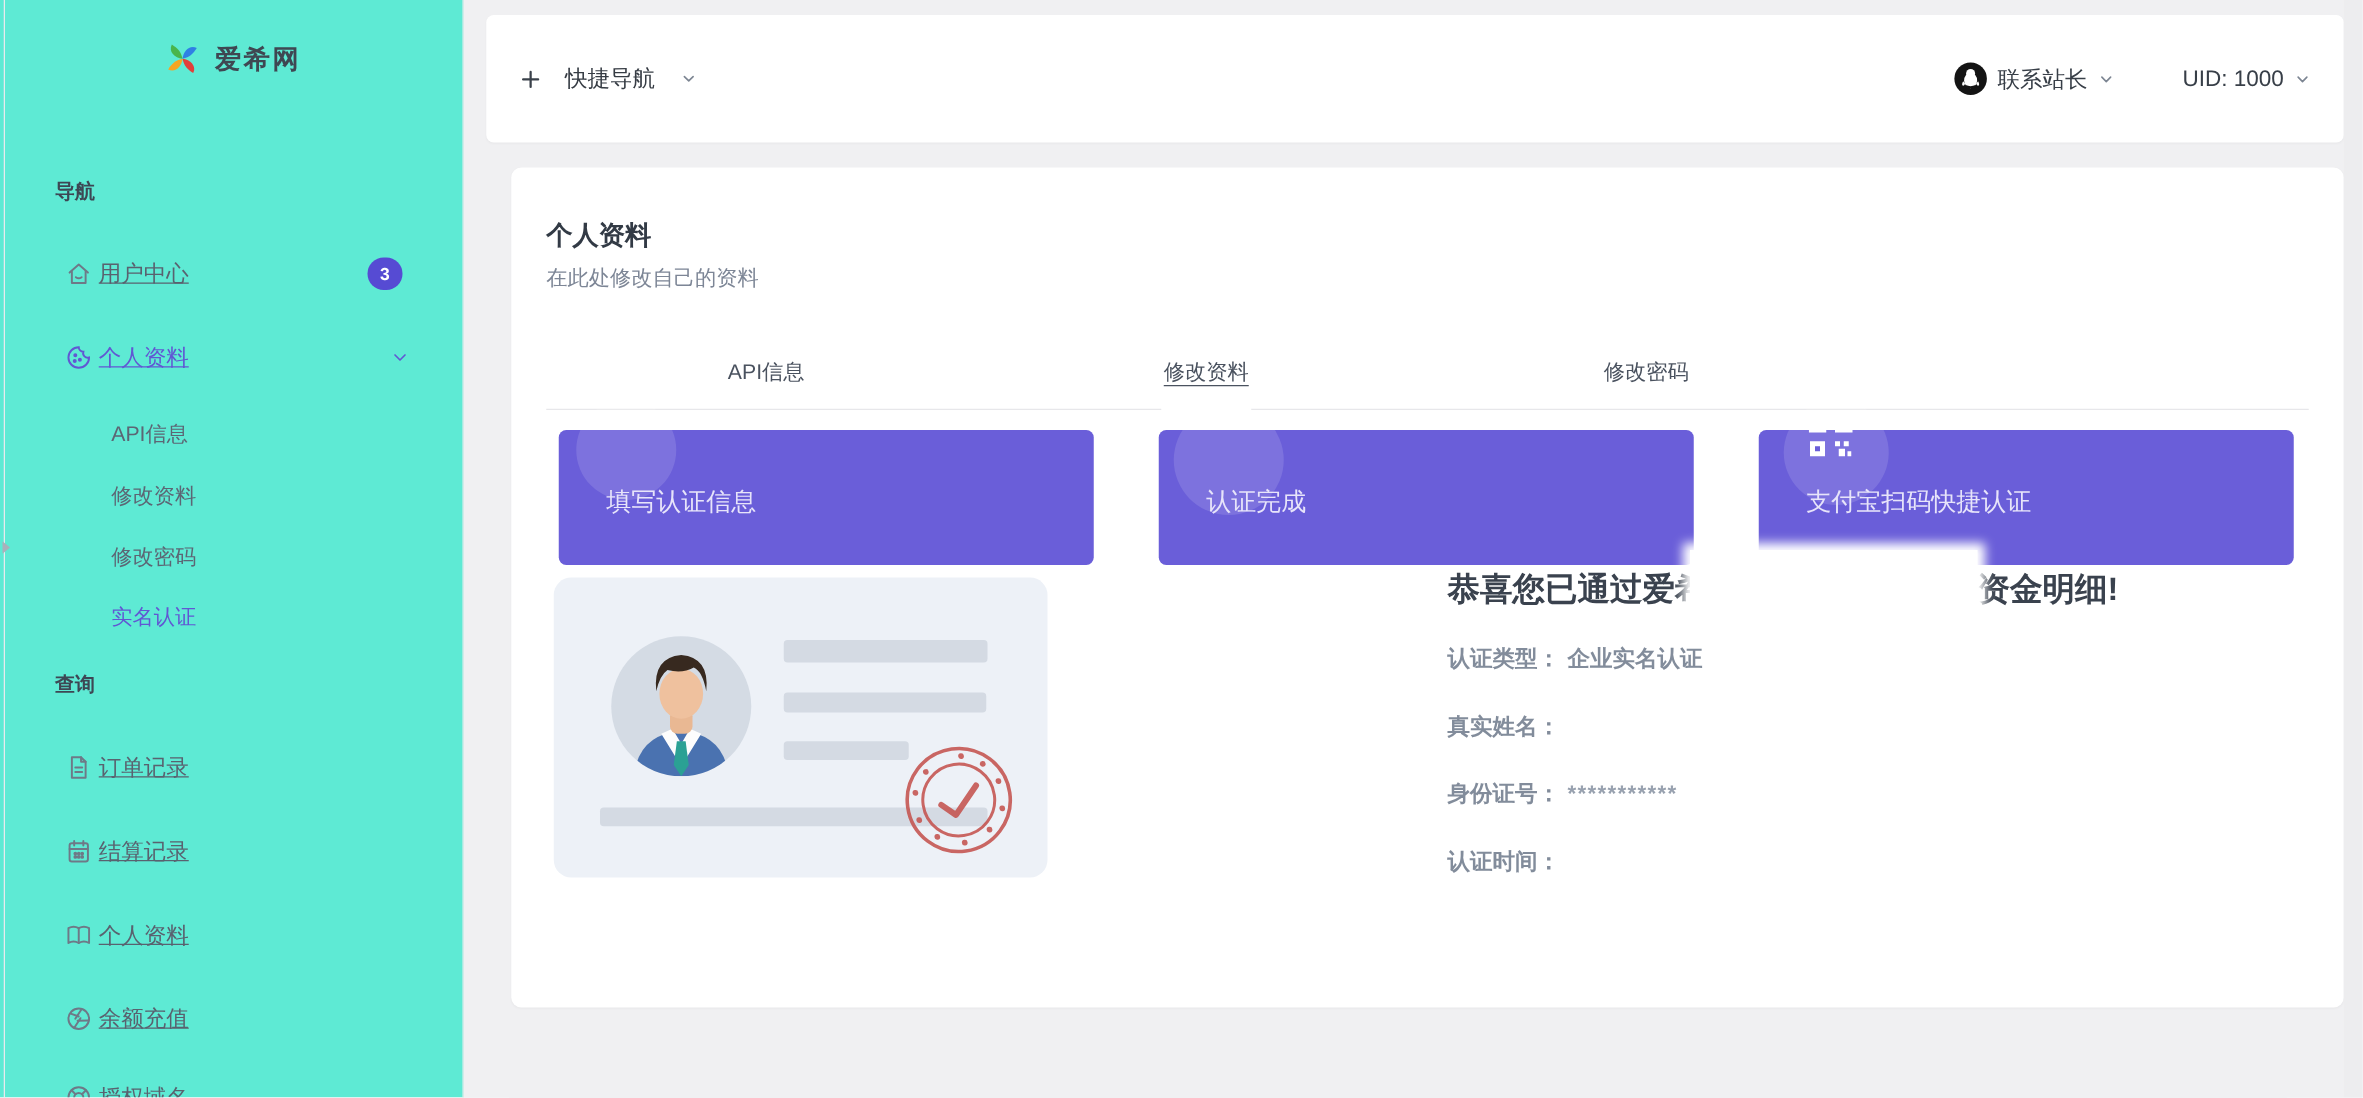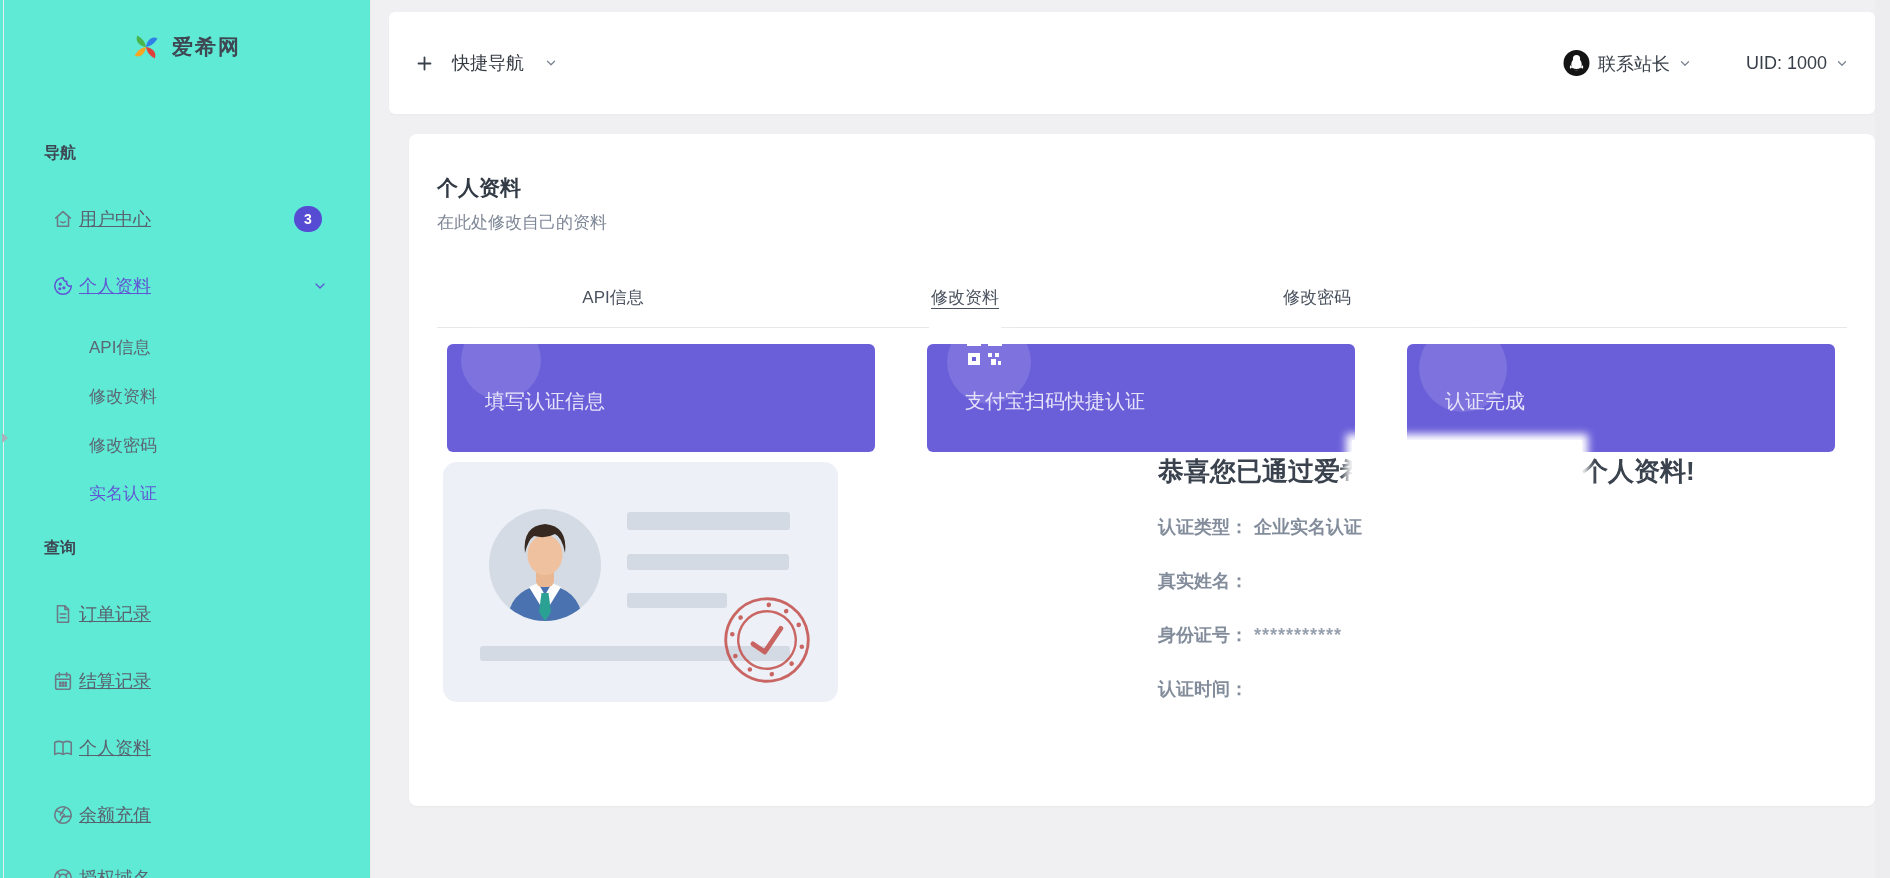--- a/index.html
+++ b/index.html
@@ -221,40 +221,40 @@
       <div class="tab active">修改资料</div>
       <div class="tab">修改密码</div>
     </nav>
     <div class="tabs-divider"></div>
     <div class="tabs-divider-notch"></div>
 
     <div class="steps">
       <div class="step">
         <div class="step-circle" style="left:14px; top:-24px; width:80px; height:80px;"></div>
         <div class="step-label">填写认证信息</div>
+      </div>
+      <div class="step">
+        <div class="step-circle" style="left:12px; top:-20px; width:88px; height:88px;"></div>
+        <div class="step-label">认证完成</div>
       </div>
       <div class="step">
         <div class="step-circle" style="left:20px; top:-24px; width:84px; height:84px;"></div>
         <svg class="qr-icon" width="36" height="36" viewBox="0 0 36 36">
           <rect x="1.5" y="1.5" width="11" height="11" fill="none" stroke="#fff" stroke-width="3"></rect>
           <rect x="5" y="5" width="4" height="4" fill="#fff"></rect>
           <rect x="22.5" y="1.5" width="11" height="11" fill="none" stroke="#fff" stroke-width="3"></rect>
           <rect x="26" y="5" width="4" height="4" fill="#fff"></rect>
           <rect x="1" y="21" width="12" height="12" fill="#fff"></rect>
           <rect x="5" y="25" width="4" height="4" fill="#6a5ed9"></rect>
           <rect x="21" y="21" width="4" height="4" fill="#fff"></rect>
           <rect x="28" y="21" width="4" height="4" fill="#fff"></rect>
           <rect x="24" y="27" width="5" height="6" fill="#fff"></rect>
           <rect x="31" y="29" width="3" height="4" fill="#fff"></rect>
         </svg>
         <div class="step-label">支付宝扫码快捷认证</div>
-      </div>
-      <div class="step">
-        <div class="step-circle" style="left:12px; top:-20px; width:88px; height:88px;"></div>
-        <div class="step-label">认证完成</div>
       </div>
     </div>
 
     <div class="idcard">
       <div class="avatar">
         <svg width="112" height="112" viewBox="0 0 112 112">
           <path d="M18 112 Q22 78 56 76 Q90 78 94 112 Z" fill="#4a72b0"></path>
           <path d="M40 78 L56 104 L72 78 L63 74 L56 86 L49 74 Z" fill="#fdfdfd"></path>
           <path d="M52.5 84 L59.5 84 L62 103 L56 112 L50 103 Z" fill="#2ba194"></path>
           <rect x="47" y="58" width="18" height="20" rx="6" fill="#e9b893"></rect>
@@ -281,21 +281,21 @@
           <circle cx="48" cy="84" r="2.4"></circle>
             <circle cx="70" cy="76" r="2.4"></circle>
             <circle cx="83" cy="60" r="2.4"></circle>
         </g>
       </svg>
     </div>
 
     <div class="result-heading">
       <span>恭喜您已通过爱希</span>
       <span class="redaction"></span>
-      <span>个人资料!</span>
+      <span>资金明细!</span>
     </div>
     <div class="result-rows">
       <div class="result-row">
         <span>认证类型：</span>
         <span class="val">企业实名认证</span>
       </div>
       <div class="result-row">
         <span>真实姓名：</span>
         <span class="val"></span>
       </div>

